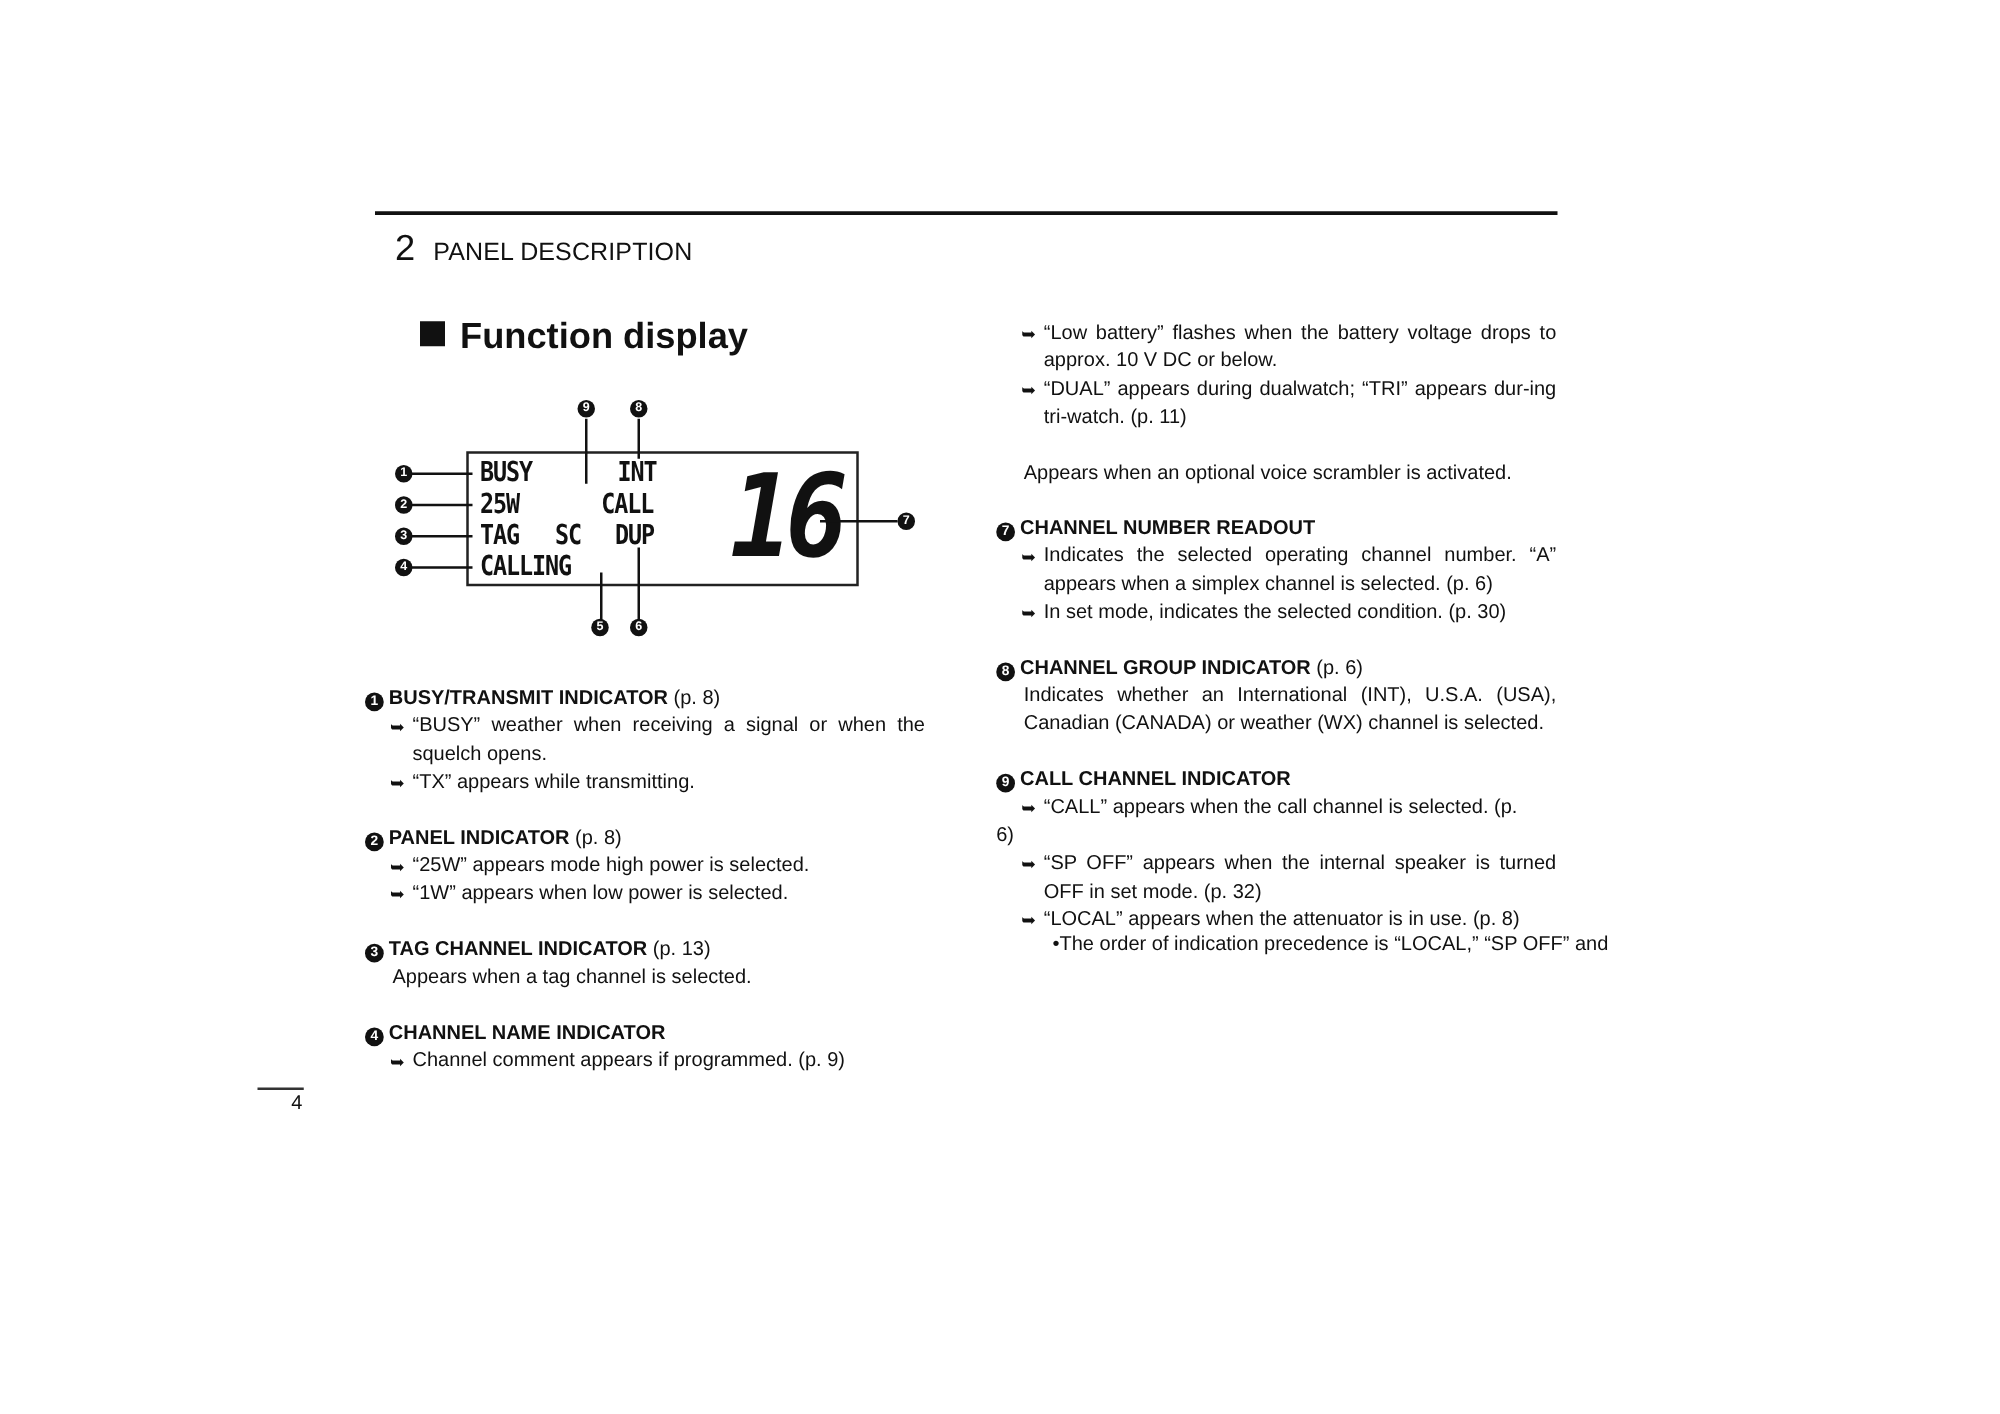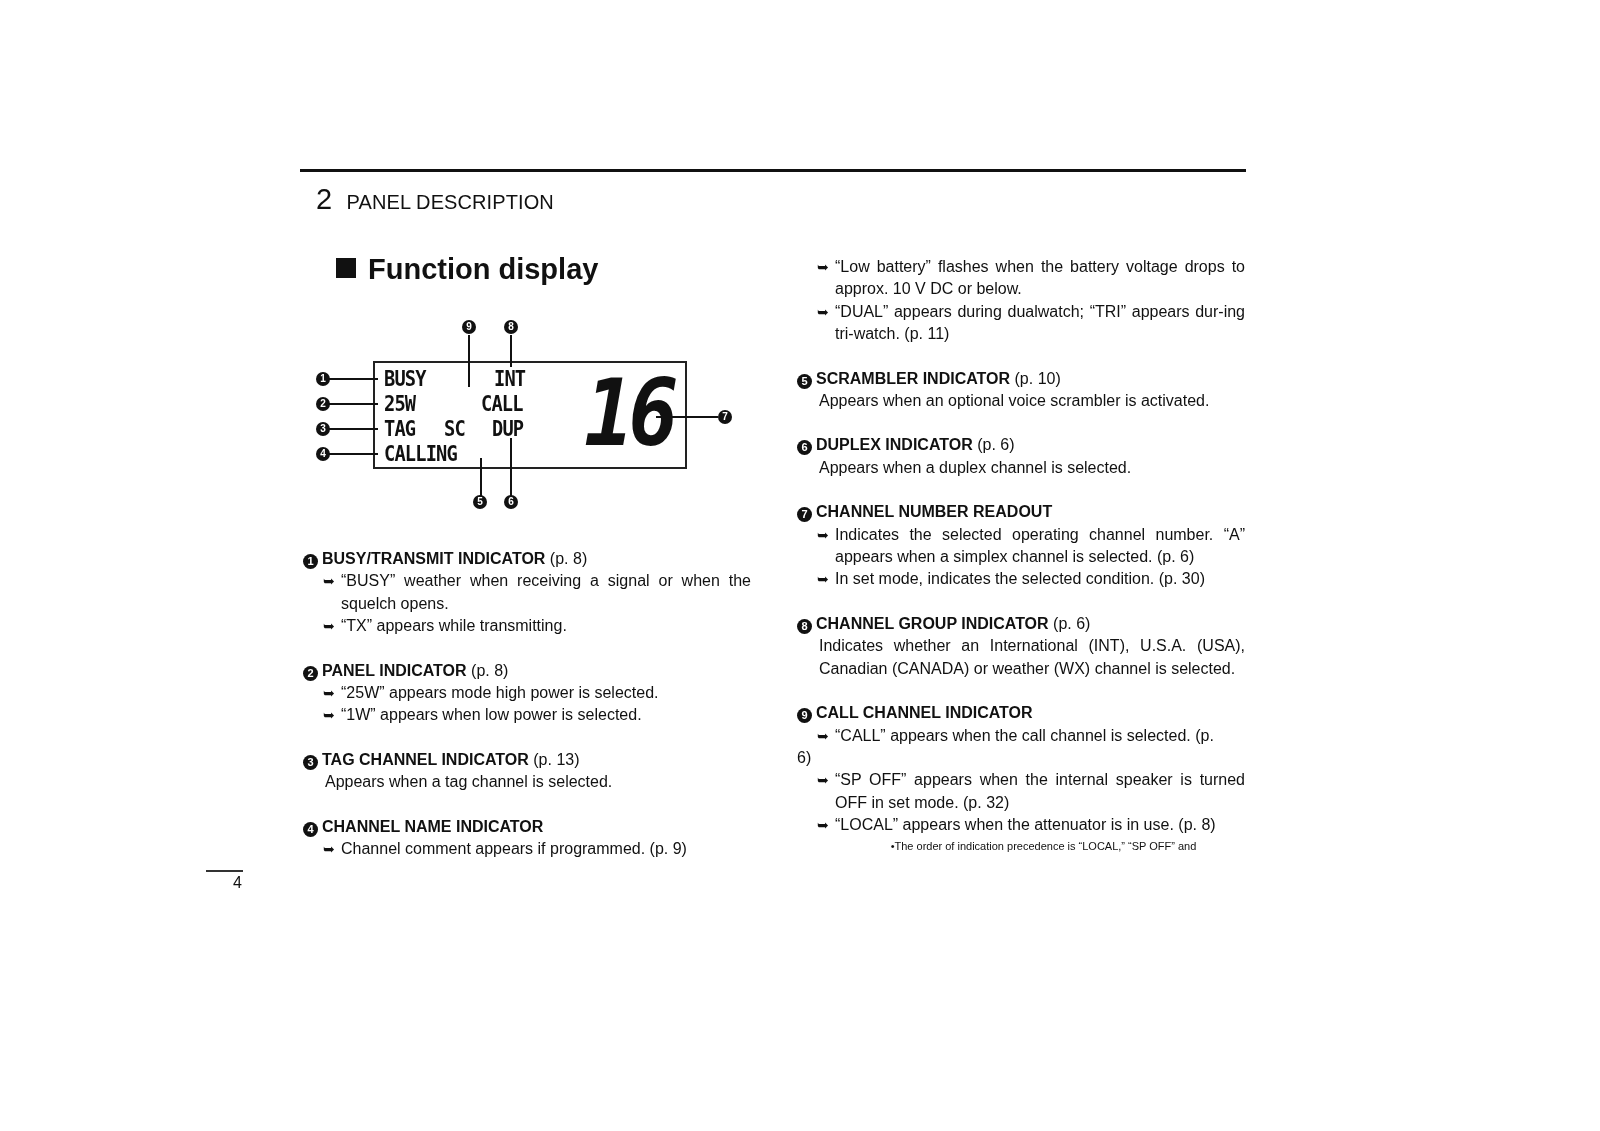--- a/index.html
+++ b/index.html
@@ -21,36 +21,36 @@
   .lcd-text { position: absolute; font-family: "DejaVu Sans Mono", monospace; font-weight: bold; font-size: 22px; letter-spacing: -1px; color: #111; line-height: 1; transform: scaleX(0.85); transform-origin: left top; }
   .callout {
     position: absolute; width: 14px; height: 14px; border-radius: 50%;
     background: #111; color: #fff; font-size: 10px; font-weight: bold;
     text-align: center; line-height: 14px; font-family: "Liberation Sans", sans-serif;
   }
   .leader { position: absolute; background: #111; }
 
   
   .col { position: absolute; width: 448px; font-size: 16px; line-height: 22.4px; }
-  .col-left { left: 303px; top: 548px; }
+  .col-left { left: 292px; top: 548px; }
   .col-right { left: 797px; top: 256px; }
   .item { margin-bottom: 22px; }
   .item-head { white-space: nowrap; }
   .num-badge {
     display: inline-block; width: 15px; height: 15px; border-radius: 50%;
     background: #111; color: #fff; font-size: 11px; font-weight: bold;
     text-align: center; line-height: 15px; margin-right: 4px; vertical-align: -1px;
   }
   .item-title { font-weight: bold; }
   .item-page { font-weight: normal; }
   .desc { padding-left: 22px; text-align: justify; }
   .bullet { display: flex; padding-left: 20px; }
   .bullet .arrow { width: 18px; flex: 0 0 18px; font-size: 14px; line-height: 22.4px; }
   .bullet .btext { flex: 1; text-align: justify; }
-  .note { padding-left: 45px; font-size: 11px; line-height: 18px; white-space: nowrap; text-align: center; }
+  .note { padding-left: 45px; font-size: 16px; line-height: 18px; white-space: nowrap; text-align: center; }
   .hang { margin-left: 0; }
 
   .page-rule { position: absolute; left: 206px; top: 870px; width: 37px; height: 2px; background: #333; }
   .page-number { position: absolute; left: 233px; top: 874px; font-size: 16px; }
 </style>
 </head>
 <body>
 
 <div class="top-rule"></div>
 
@@ -157,34 +157,23 @@
         <span class="arrow">➥</span>
         <span class="btext">“Low battery” flashes when the battery voltage drops to approx. 10 V DC or below.</span>
       </div>
     <div class="bullet">
         <span class="arrow">➥</span>
         <span class="btext">“DUAL” appears during dualwatch; “TRI” appears dur-ing tri-watch. (p. 11)</span>
       </div>
   </div>
 
   <div class="item">
-    <div class="item-head">
-      <span class="num-badge">5</span><span class="item-title">SCRAMBLER INDICATOR</span>
-      <span class="item-page">(p. 10)</span>
-    </div>
     <div class="desc">Appears when an optional voice scrambler is activated.</div>
   </div>
 
-  <div class="item">
-    <div class="item-head">
-      <span class="num-badge">6</span><span class="item-title">DUPLEX INDICATOR</span>
-      <span class="item-page">(p. 6)</span>
-    </div>
-    <div class="desc">Appears when a duplex channel is selected.</div>
-  </div>
 
   <div class="item">
     <div class="item-head">
       <span class="num-badge">7</span><span class="item-title">CHANNEL NUMBER READOUT</span>
     </div>
     <div class="bullet">
         <span class="arrow">➥</span>
         <span class="btext">Indicates the selected operating channel number. “A” appears when a simplex channel is selected. (p. 6)</span>
       </div>
     <div class="bullet">

